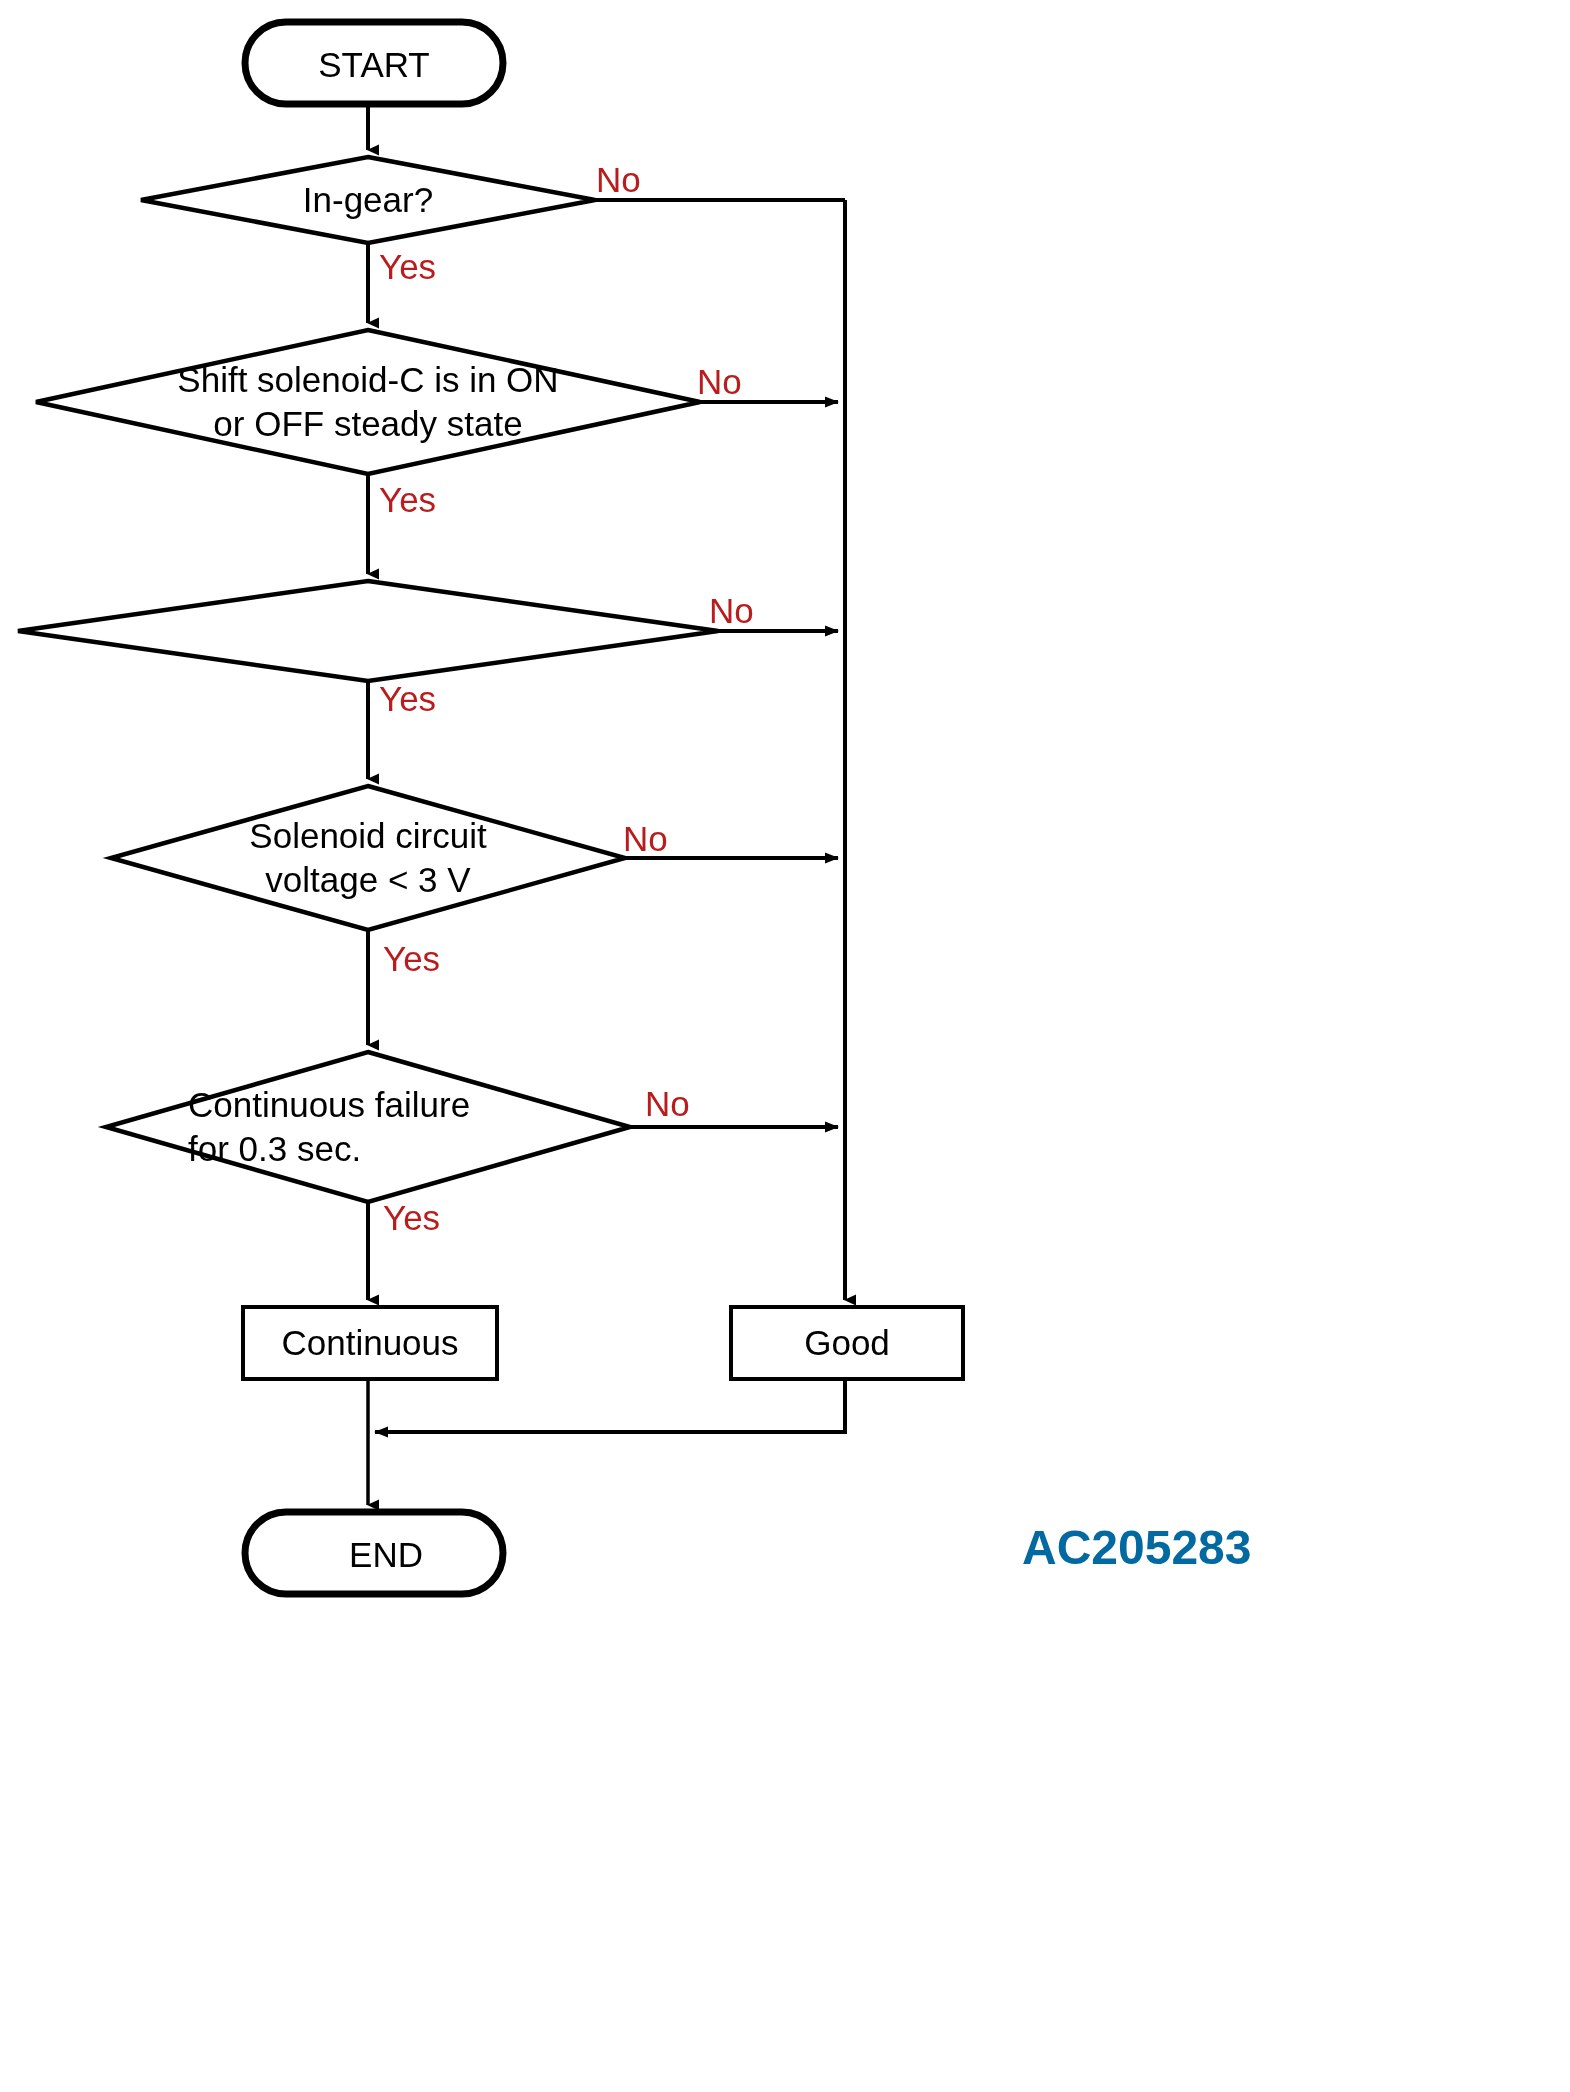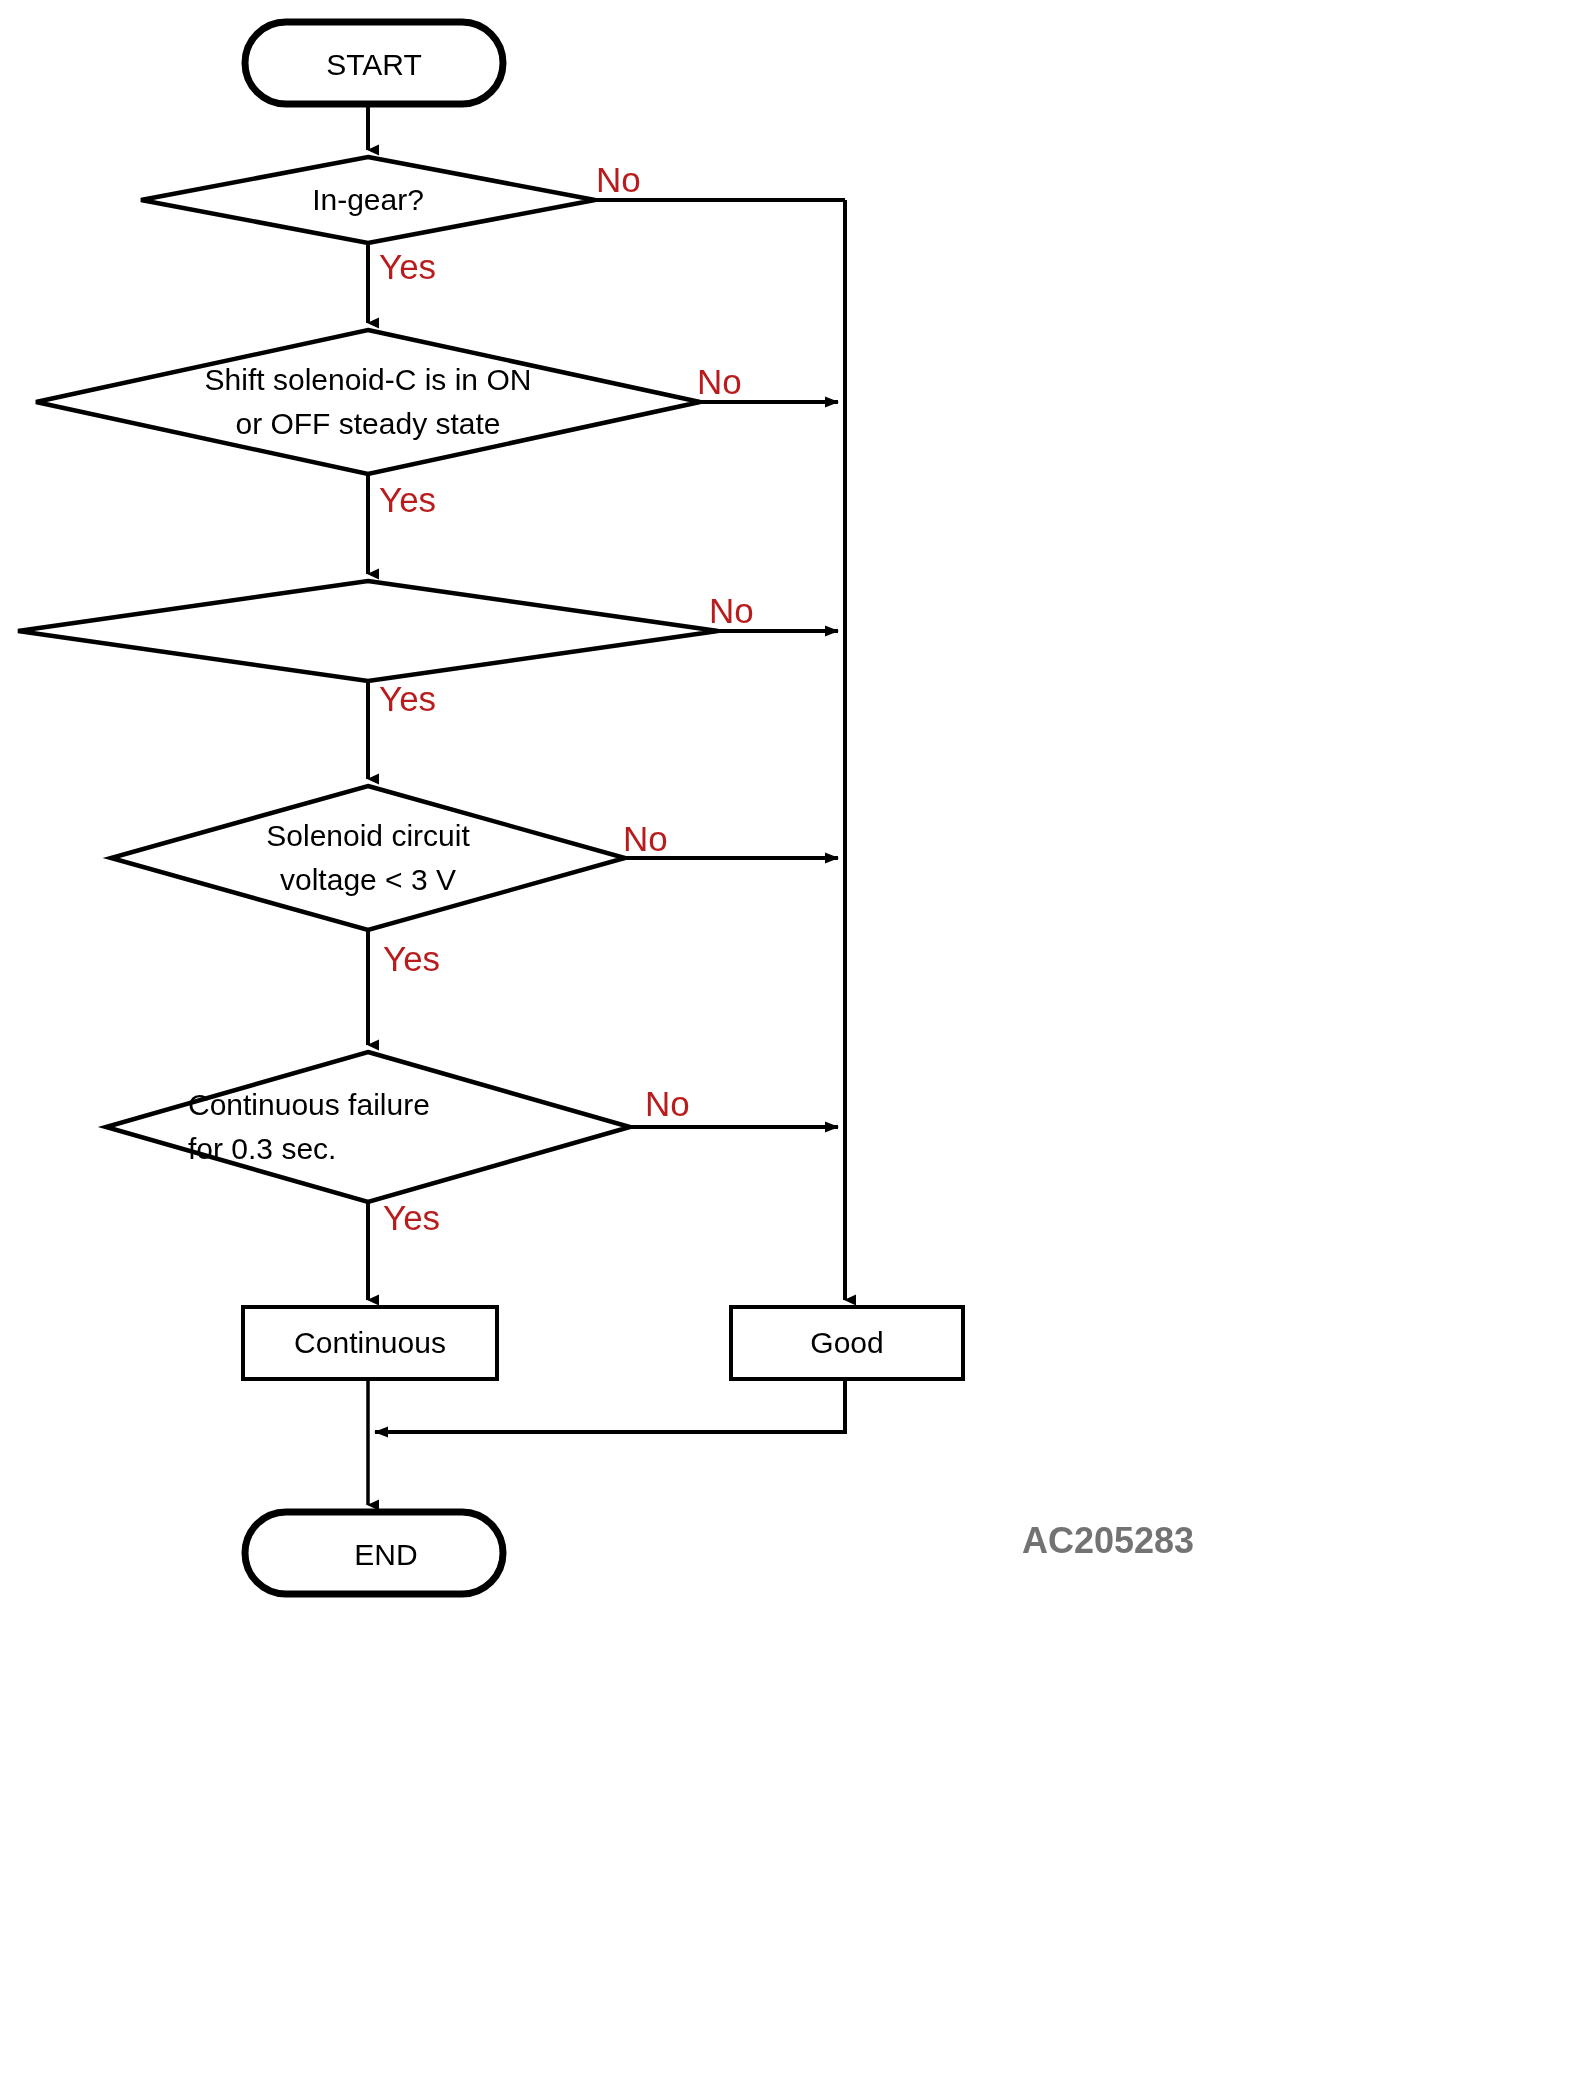--- a/index.html
+++ b/index.html
@@ -47,38 +47,38 @@
   .conn-thin {
     fill: none;
     stroke: #000000;
     stroke-width: 3.5;
   }
   .node-label {
     position: absolute;
     text-align: center;
     color: #000000;
     font-family: "Liberation Sans", sans-serif;
-    font-size: 30px;
+    font-size: 35px;
     line-height: 44px;
     white-space: pre-line;
     pointer-events: none;
   }
   .edge-label {
     position: absolute;
     color: #b91c1c;
     font-family: "Liberation Sans", sans-serif;
     font-size: 35px;
     line-height: 38px;
     white-space: nowrap;
   }
   .figure-code {
     position: absolute;
-    color: #737373;
-    font-family: "Liberation Sans", sans-serif;
-    font-size: 36px;
+    color: #0369a1;
+    font-family: "Liberation Sans", sans-serif;
+    font-size: 48px;
     font-weight: bold;
     letter-spacing: 0px;
     white-space: nowrap;
   }
 </style>
 </head>
 <body>
 
 <div id="canvas">
 

